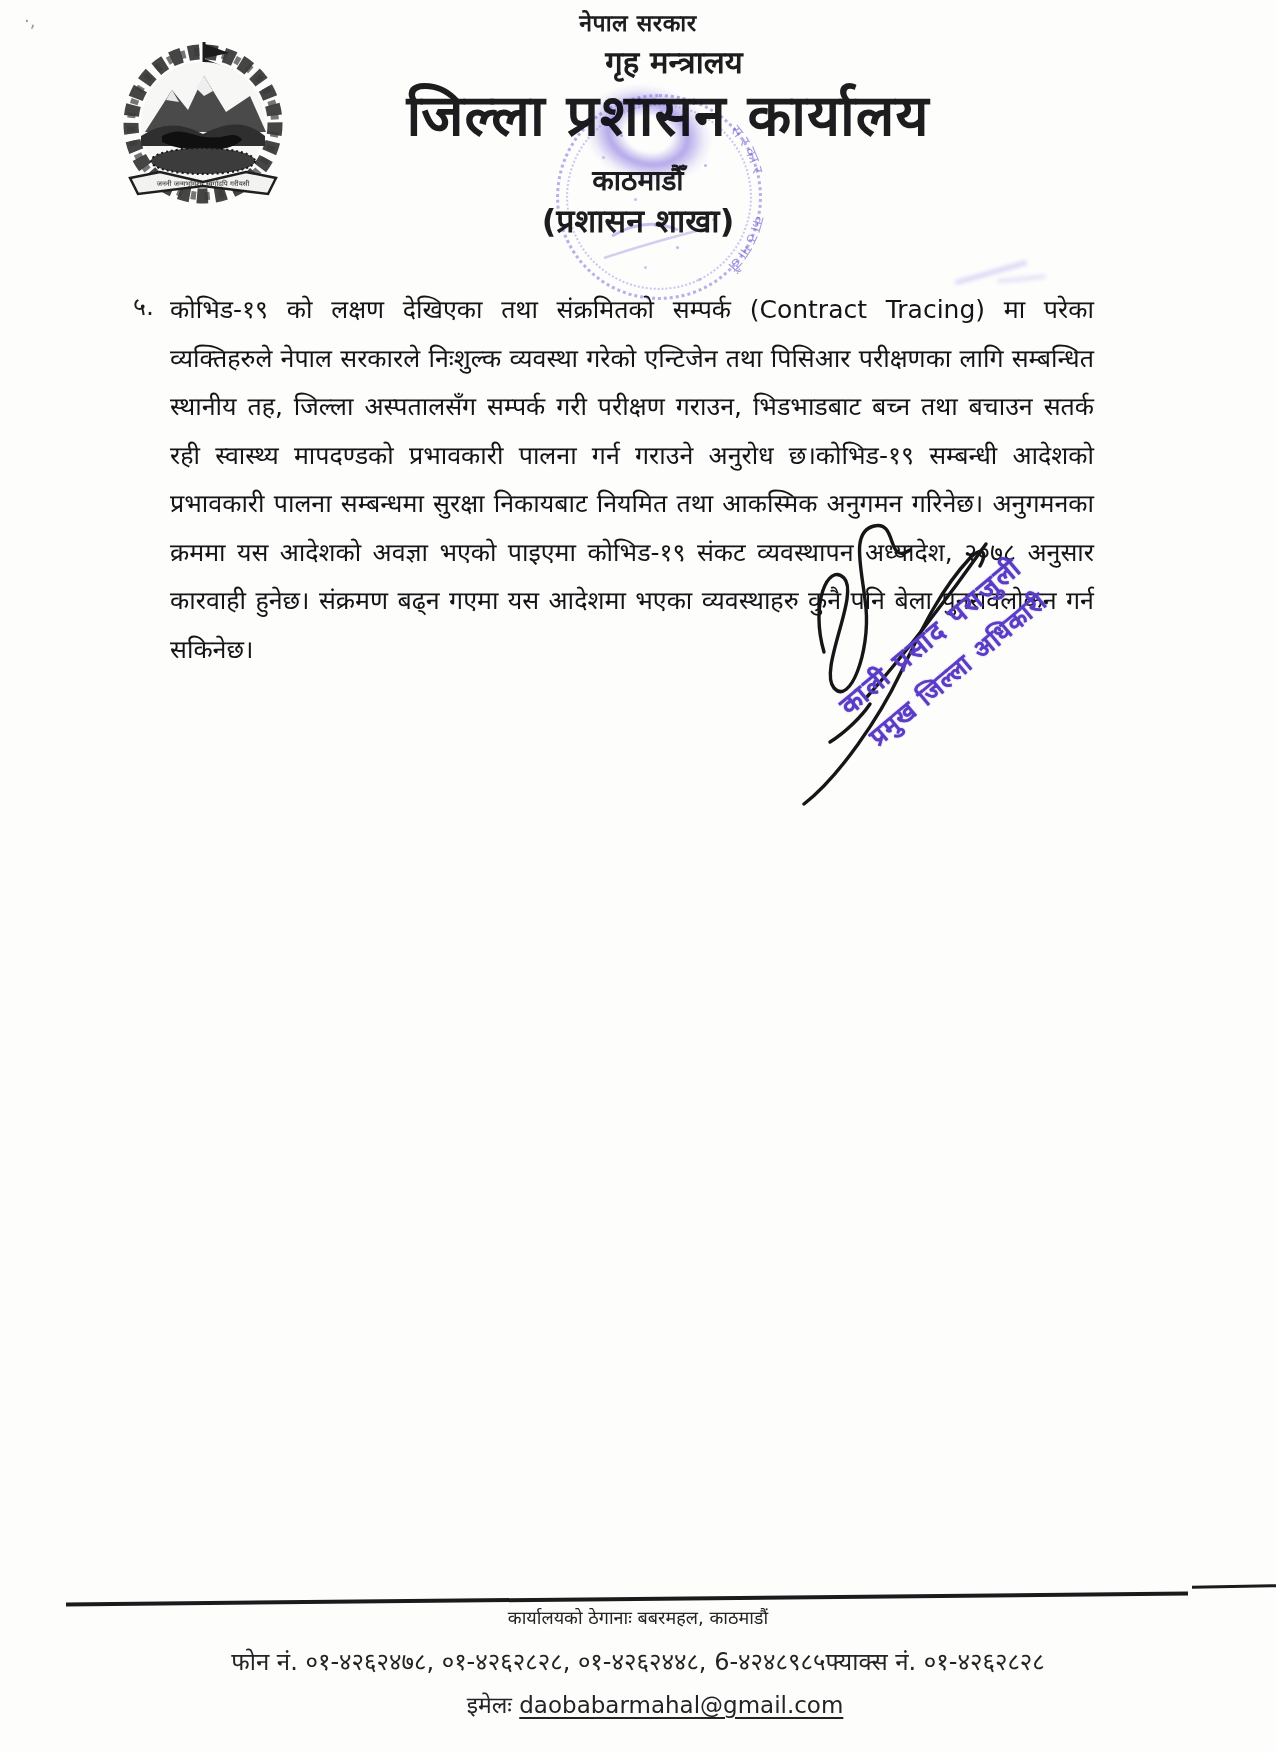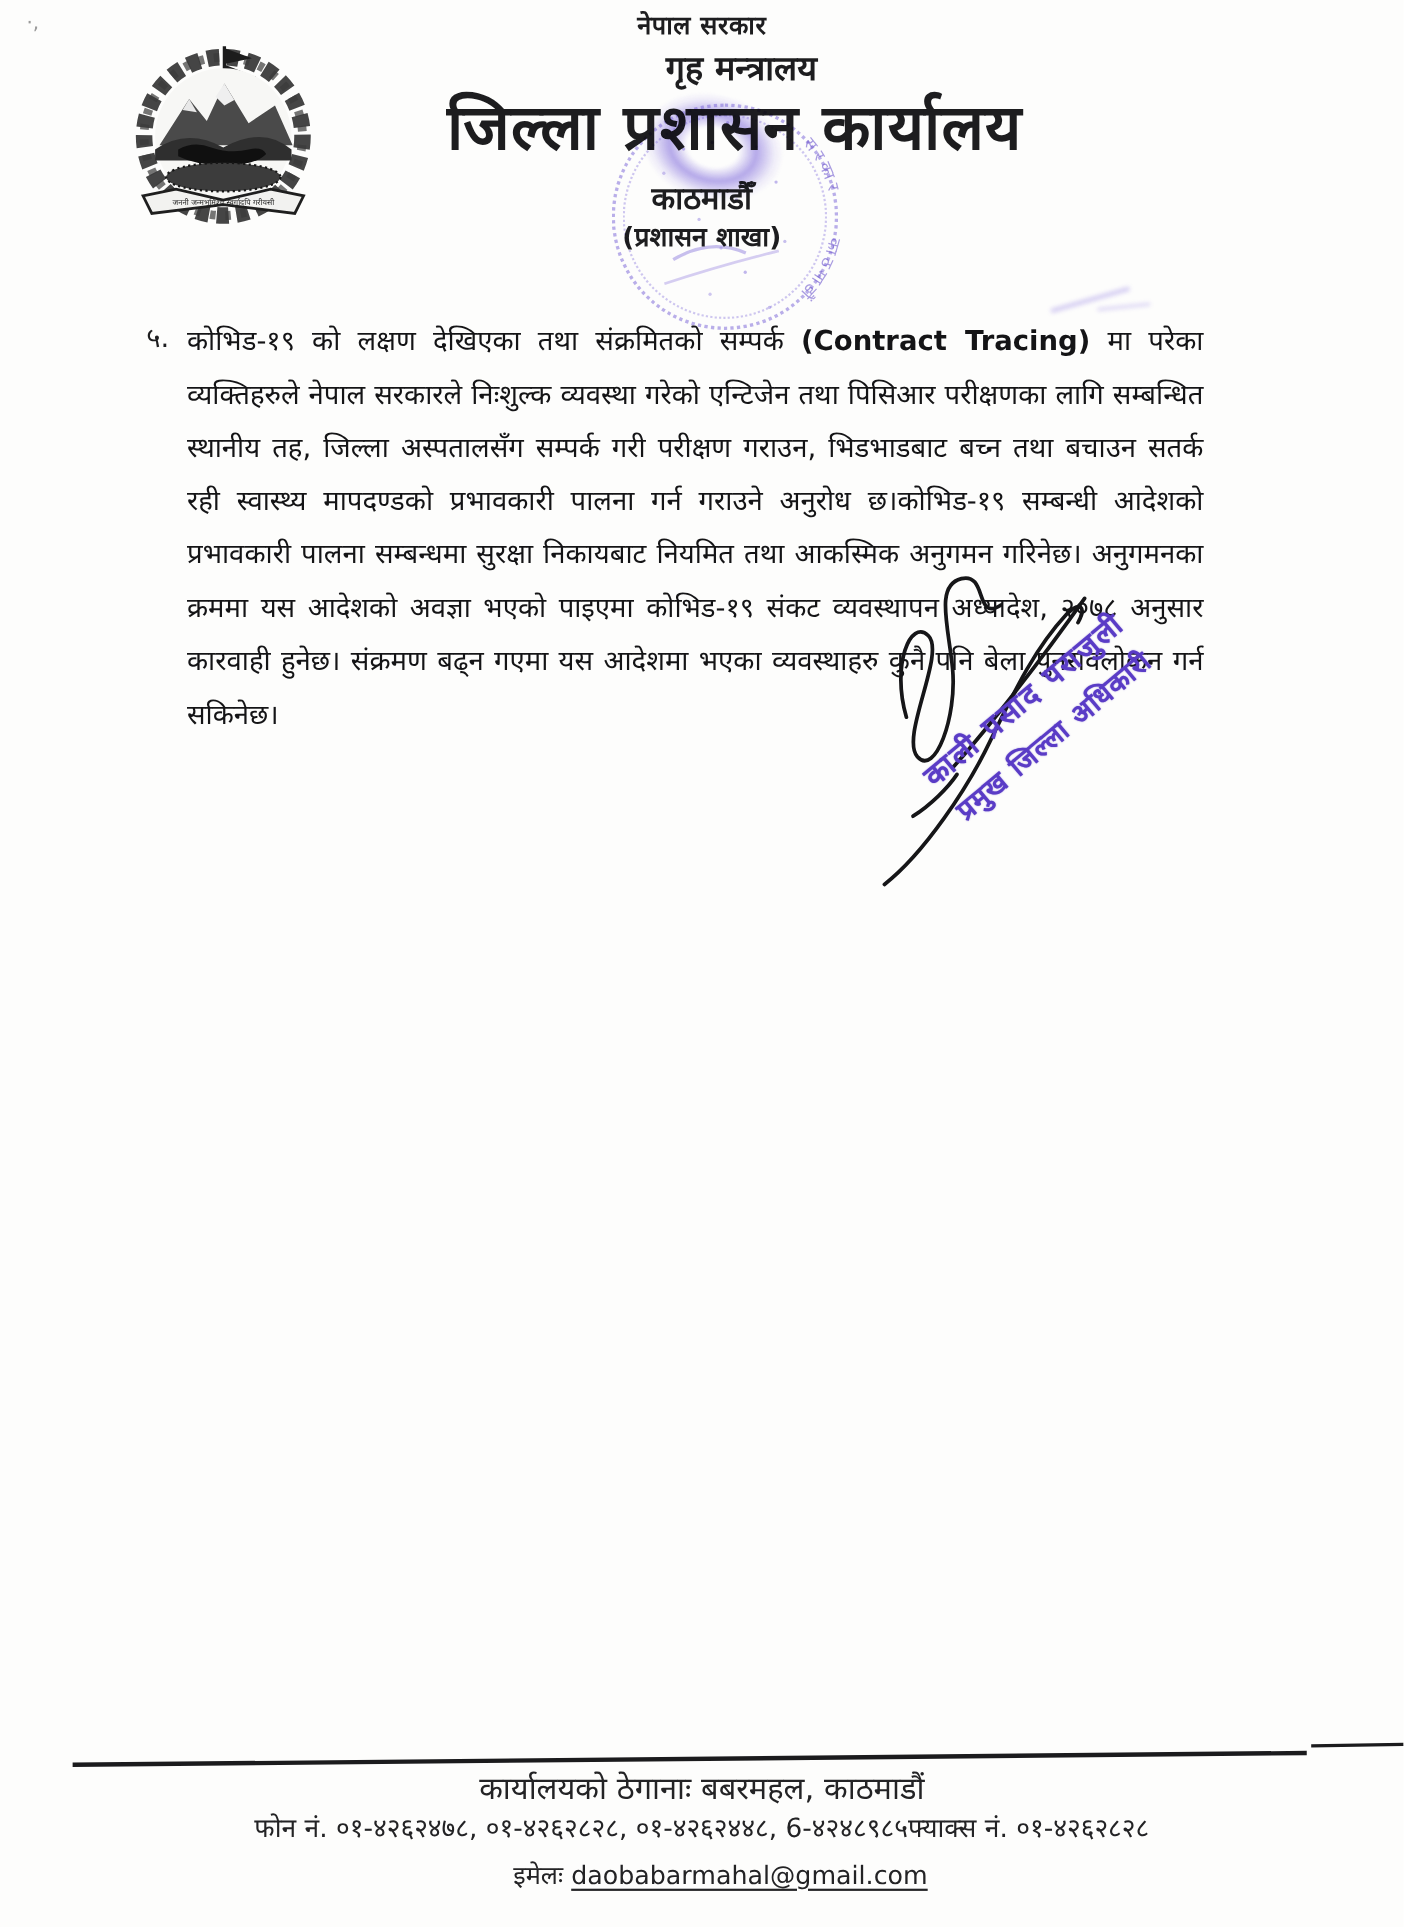--- a/index.html
+++ b/index.html
@@ -10,21 +10,21 @@
     color:#1d1d1f;
   }
   .abs{position:absolute;}
   .center{left:0;width:100%;text-align:center;}
 
   
   .h-gov{top:6px;font-size:23px;font-weight:700;letter-spacing:.5px;}
   .h-min{top:40px;font-size:31px;font-weight:700;padding-left:36px;}
   .h-office{top:74px;font-size:57px;font-weight:700;transform:translateX(30px);letter-spacing:1px;}
   .h-city{top:160px;font-size:28px;font-weight:700;}
-  .h-branch{top:198px;font-size:24px;font-weight:700;}
+  .h-branch{top:198px;font-size:32px;font-weight:700;}
 
   .emblem{left:100px;top:36px;width:206px;height:172px;}
 
   
   .hstamp{left:550px;top:88px;width:218px;height:218px;mix-blend-mode:multiply;opacity:.92;}
   .hstamp .ring{position:absolute;inset:6px;border-radius:50%;
     border:3px dotted rgba(108,84,214,.50);}
   .hstamp .ring2{position:absolute;inset:16px;border-radius:50%;
     border:2px dotted rgba(108,84,214,.35);}
   .hstamp .blob{position:absolute;left:34px;top:-2px;width:128px;height:96px;
@@ -45,36 +45,36 @@
     filter:blur(2px);opacity:.55;}
   .smudge::before{content:"";position:absolute;left:4px;top:6px;width:74px;height:0;
     border-top:4px solid rgba(118,94,220,.55);transform:rotate(-6deg);}
   .smudge::after{content:"";position:absolute;left:46px;top:18px;width:48px;height:0;
     border-top:3px solid rgba(118,94,220,.45);transform:rotate(4deg);}
 
   
   .item-no{left:133px;top:288px;font-size:25px;}
   .para{left:170px;top:286px;width:924px;font-size:25px;line-height:48.5px;
     text-align:justify;color:#141416;}
-  .para b{font-family:"DejaVu Sans",sans-serif;font-weight:700;}
+  .para b{font-family:"DejaVu Sans",sans-serif;font-weight:400;}
 
   
   .sig{left:770px;top:492px;width:230px;height:330px;}
   .namestamp{left:788px;top:612px;width:310px;transform:rotate(-40deg);
     transform-origin:50% 50%;text-align:center;color:#5a3cc6;
     text-shadow:0 0 1.2px rgba(90,60,198,.8);}
   .namestamp .l1{font-size:27px;font-weight:700;letter-spacing:2px;}
   .namestamp .l2{font-size:25px;font-weight:700;letter-spacing:1px;margin-top:7px;}
 
   
   .rule{left:66px;top:1597px;width:1122px;height:4px;background:#1b1b1d;
     transform:rotate(-0.55deg);}
   .rule2{left:1192px;top:1585px;width:84px;height:3px;background:#1b1b1d;
     transform:rotate(-1deg);}
-  .f-addr{top:1605px;font-size:28px;color:#232325;}
+  .f-addr{top:1605px;font-size:18px;color:#232325;}
   .f-phone{top:1644px;font-size:24px;color:#232325;}
   .f-email{top:1688px;font-size:23px;color:#232325;padding-left:17px;}
   .f-email .mail{text-decoration:underline;text-underline-offset:4px;}
 
   .corner-dot{left:24px;top:10px;font-size:18px;color:#9a9a9a;}
 </style>
 </head>
 <body>
 
 <span class="abs corner-dot">·,</span>

